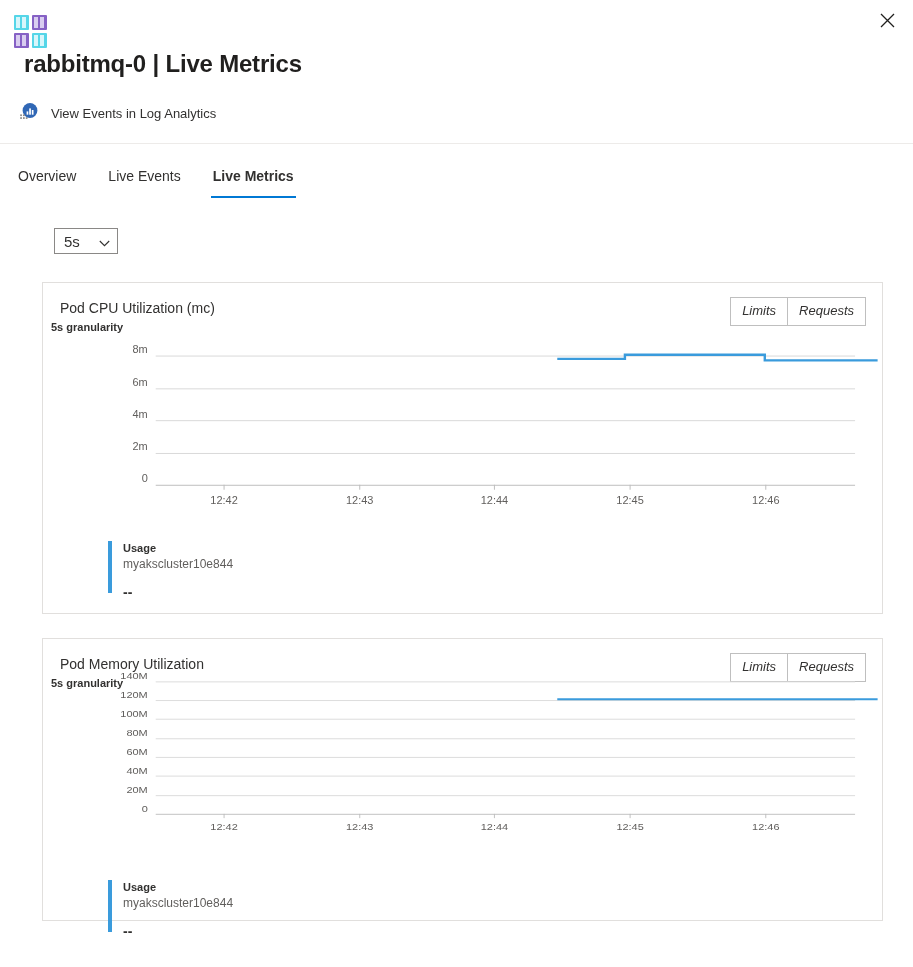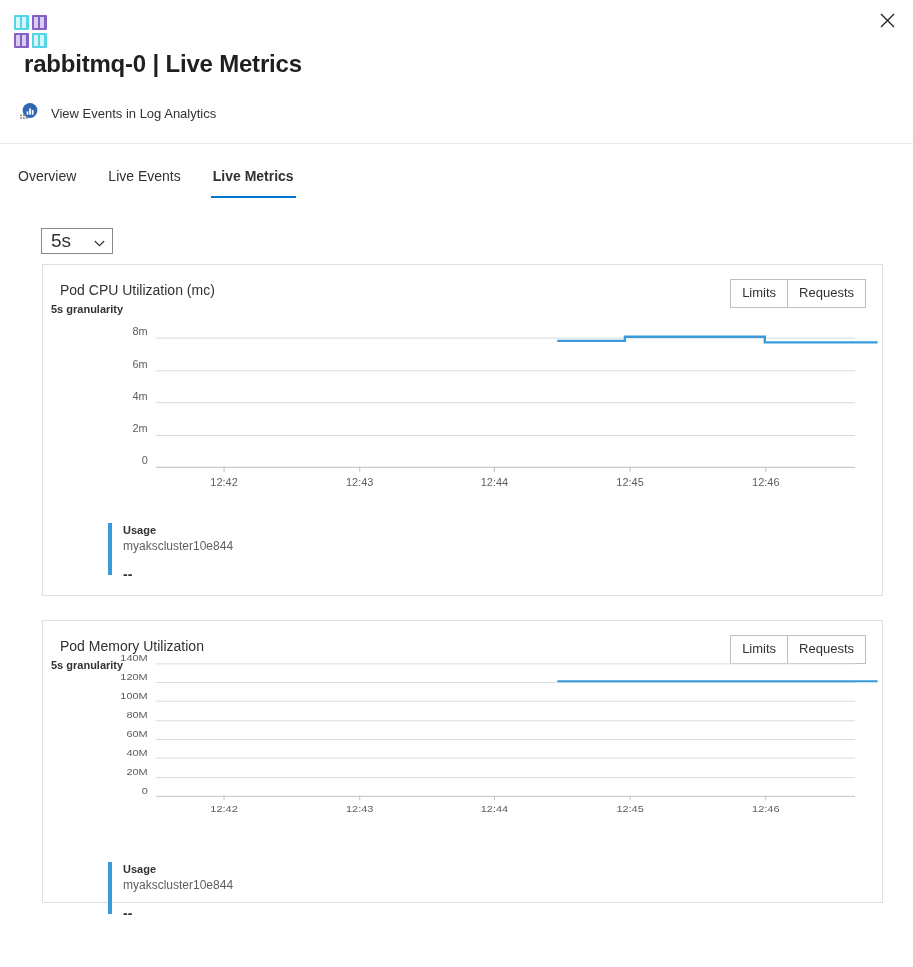--- a/index.html
+++ b/index.html
@@ -41,42 +41,43 @@
   .tab {
     font-size: 14px; color: #323130; padding: 6px 2px 10px 2px;
     cursor: pointer; border-bottom: 2px solid transparent; line-height: 20px;
   }
   .tab.active { font-weight: 600; border-bottom-color: #0078d4; }
 
   
   .gran-wrap { padding: 24px 0 0 41px; }
   .gran-label { font-size: 13px; color: #323130; line-height: 18px; }
   .gran-select {
-    margin-top: 6px; width: 72px; height: 26px;
+    margin-top: 6px; width: 64px; height: 26px;
     border: 1px solid #8a8886; background: #fff;
     display: flex; align-items: center; justify-content: space-between;
-    padding: 0 7px 0 9px; font-size: 19px; color: #323130; cursor: pointer;
+    padding: 0 7px 0 9px; font-size: 15px; color: #323130; cursor: pointer; margin-left: 13px;
   }
 
   
   .card {
     position: relative; background: #fff; border: 1px solid #e1dfdd;
     margin: 0 30px 0 42px;
   }
-  #cpu-card { margin-top: 10px; height: 332px; }
+  #cpu-card { margin-top: 28px; height: 332px; }
   #mem-card { margin-top: 24px; height: 283px; }
 
   .card-title { position: absolute; left: 17px; top: 16px; font-size: 14px; color: #323130; line-height: 19px; }
   .card-subtitle { position: absolute; left: 8px; top: 37px; font-size: 11px; font-weight: bold; color: #323130; line-height: 15px; }
 
   .seg-group { position: absolute; right: 16px; top: 14px; display: flex; }
   .seg-btn {
     border: 1px solid #bfbfbf; background: #fff; font-size: 13px; color: #323130;
     padding: 4px 11px 5px 11px; cursor: pointer; line-height: 18px;
     font-family: "Liberation Sans", sans-serif;
+    font-style: italic;
   }
   .seg-btn + .seg-btn { border-left: none; }
 
   
   .plot { position: absolute; left: 0; top: 0; width: 100%; height: 100%; }
   .ytick { font-size: 11px; fill: #605e5c; text-anchor: end; }
   .xtick { font-size: 11px; fill: #605e5c; text-anchor: middle; }
   .gridline { stroke: #d9d9d9; stroke-width: 1; }
   .axisline { stroke: #bdbdbd; stroke-width: 1; }
   .series-line { stroke: #3a9bdc; stroke-width: 2.4; fill: none; stroke-linecap: butt; }

